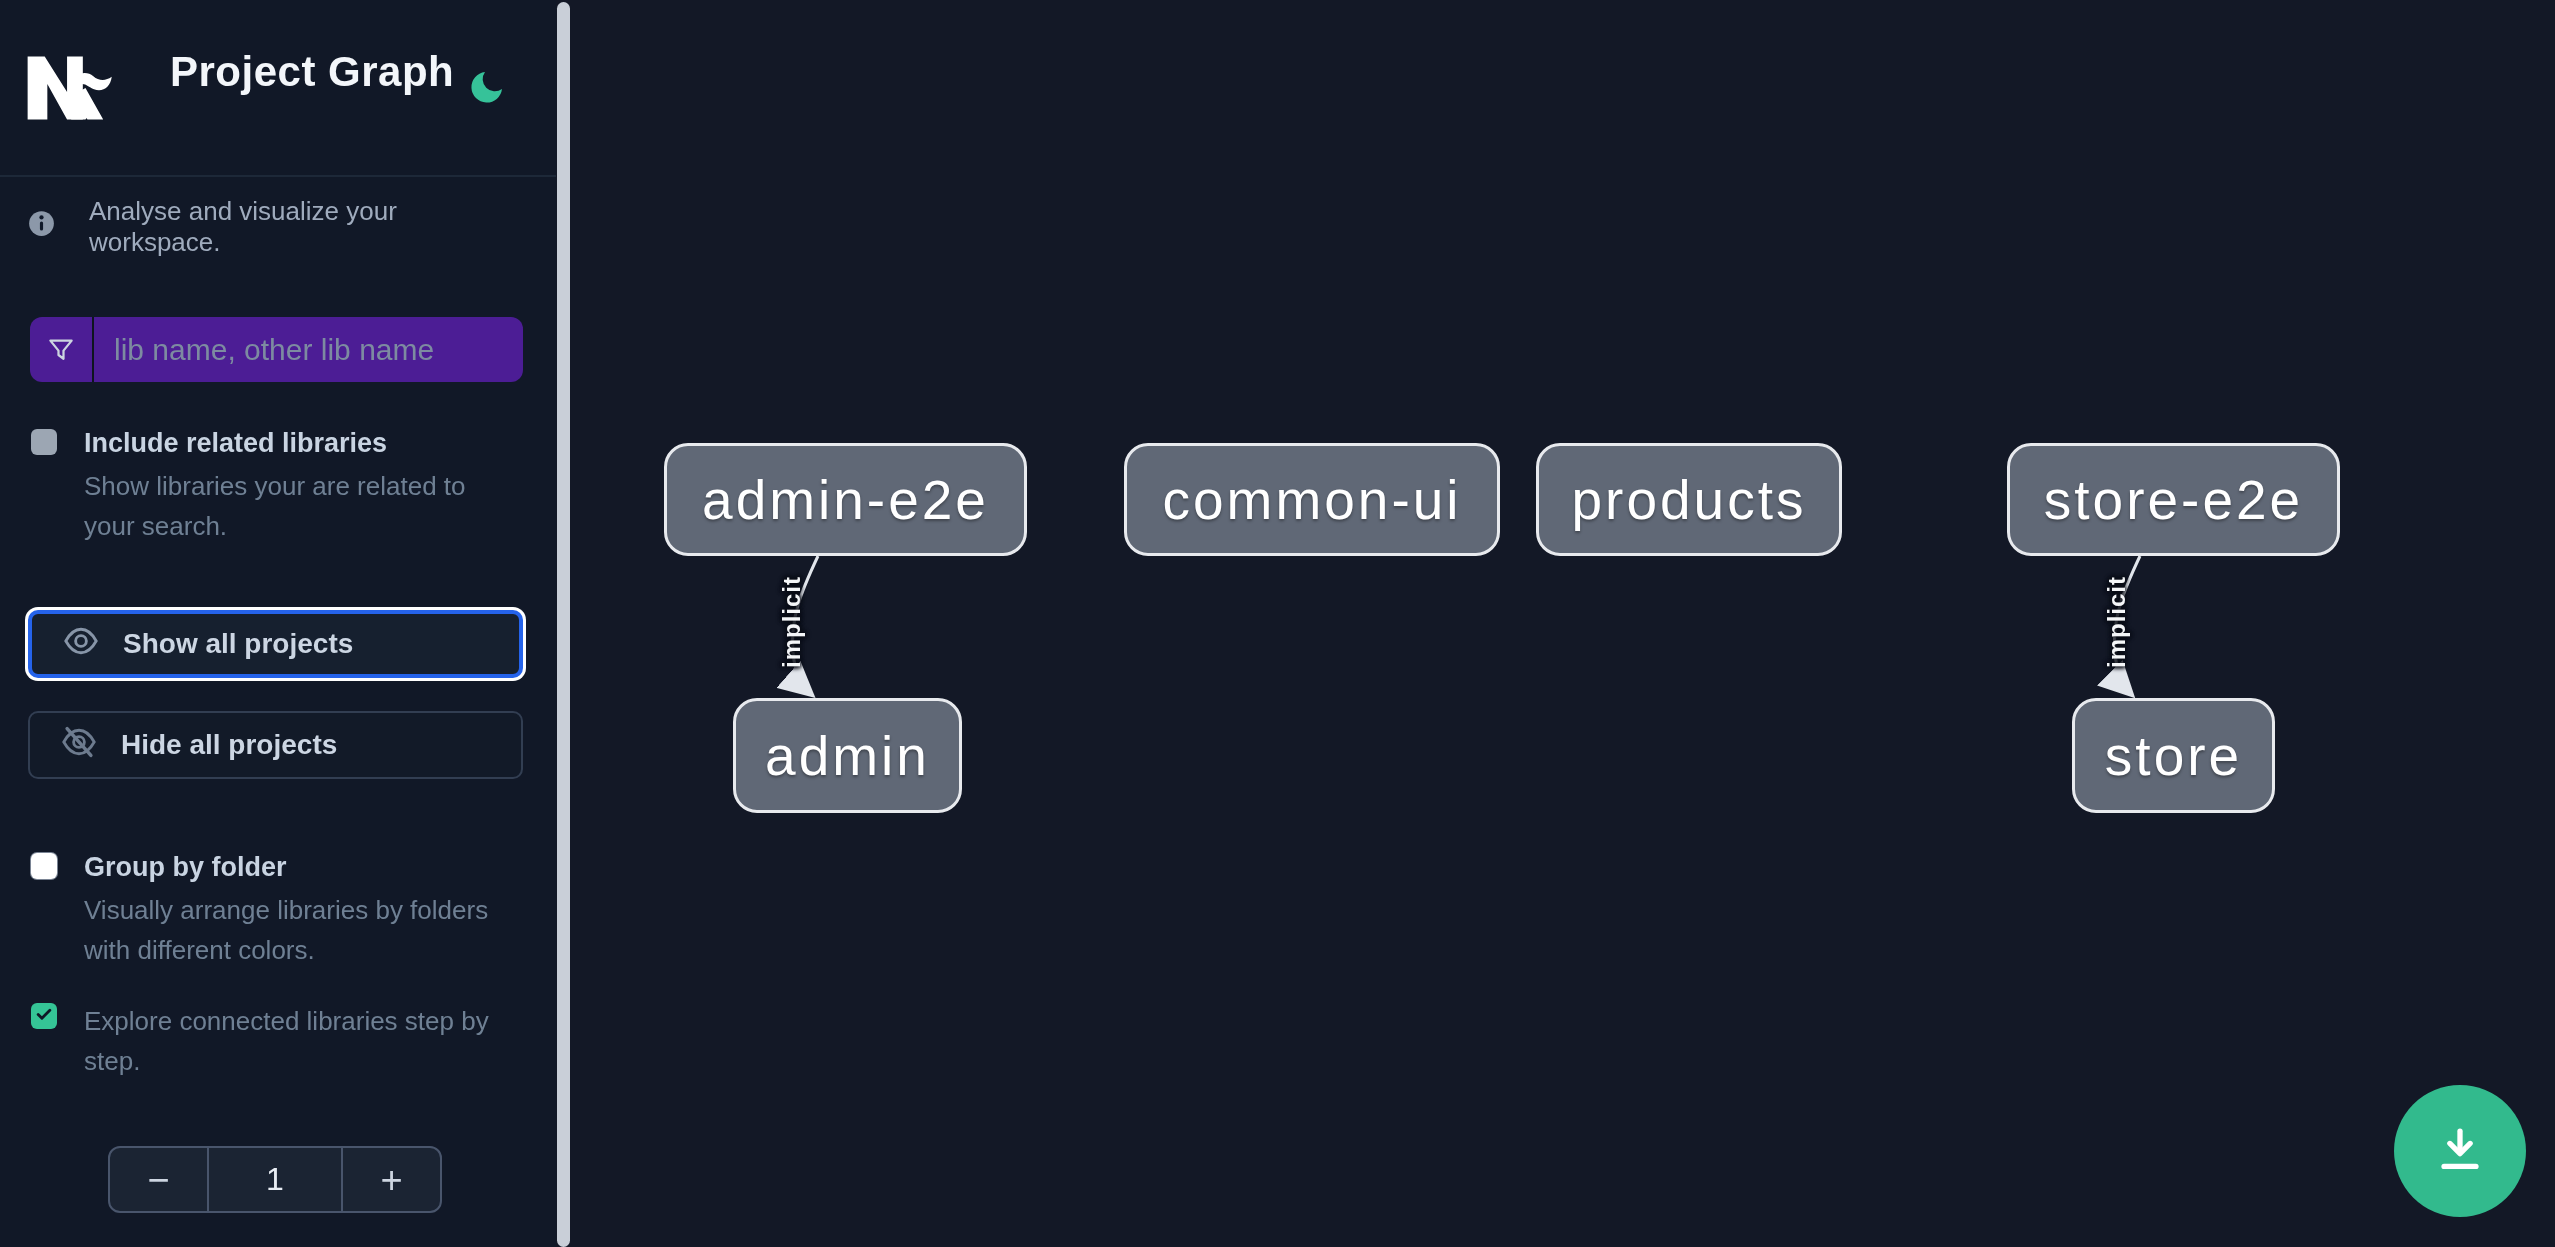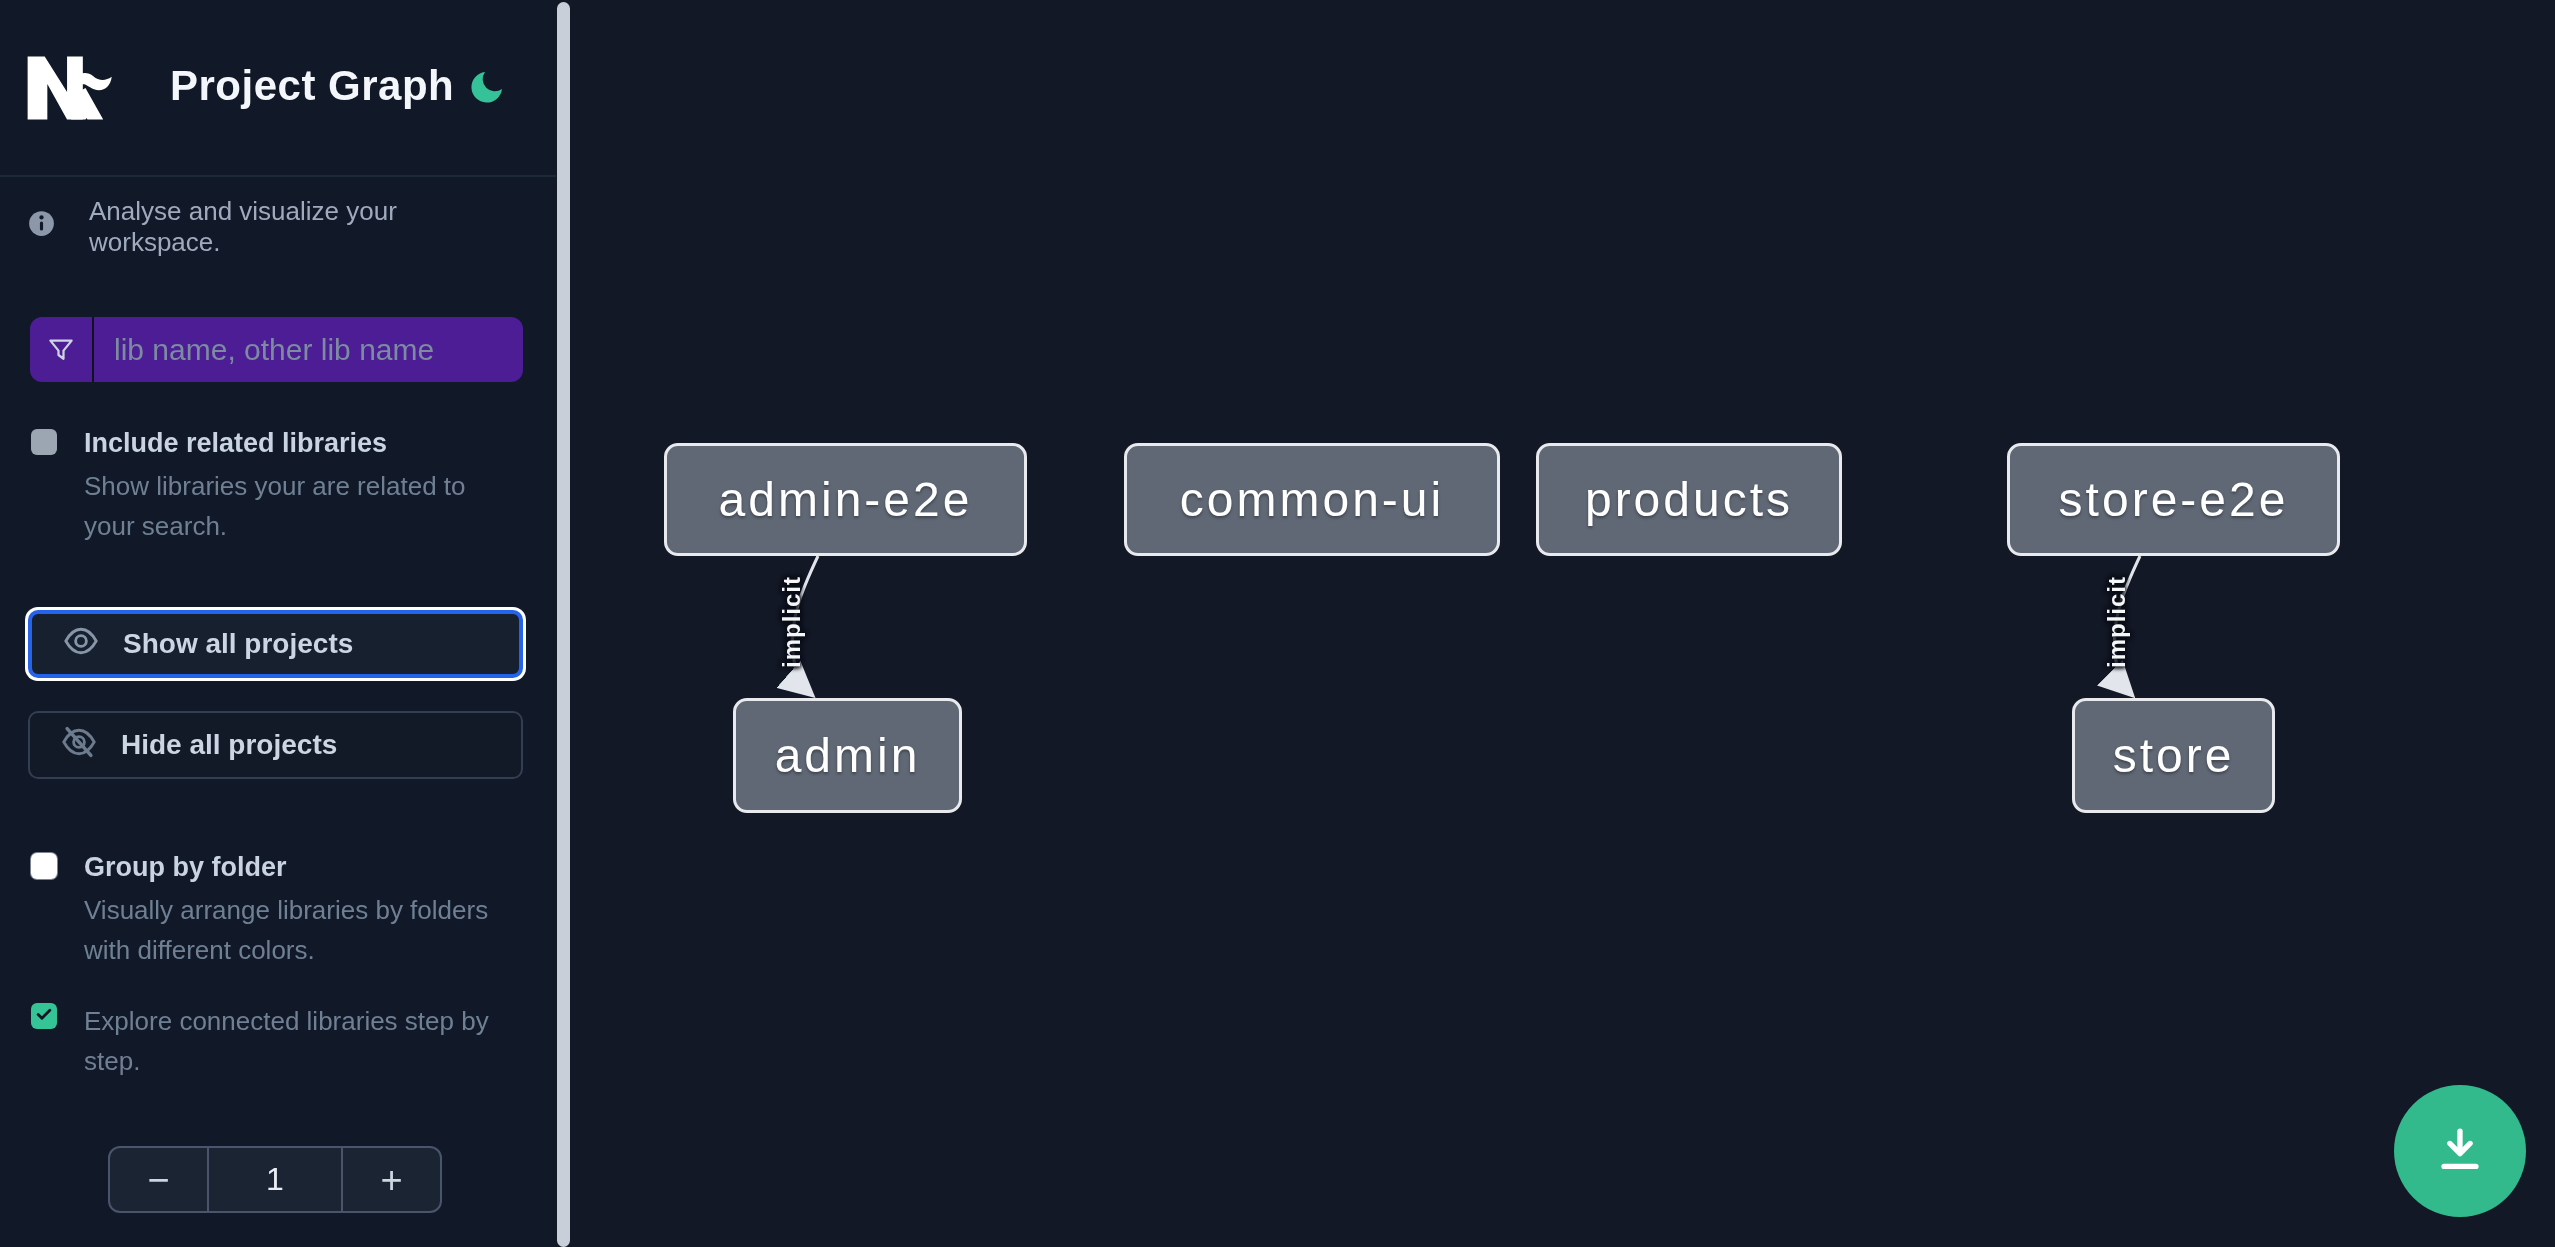--- a/index.html
+++ b/index.html
@@ -5,21 +5,21 @@
   * { margin:0; padding:0; box-sizing:border-box; }
   html,body { width:2555px; height:1247px; overflow:hidden; background:#131826;
               font-family:"Liberation Sans", sans-serif; }
   .app { position:relative; width:2555px; height:1247px; background:#131826; }
 
   
   .sidebar { position:absolute; left:0; top:0; width:556px; height:1247px; background:#111827; }
   .sb-header { position:absolute; left:0; top:0; width:556px; height:177px;
                border-bottom:2px solid #1d2838; }
   .logo { position:absolute; left:25px; top:55px; width:92px; height:66px; }
-  .app-title { position:absolute; left:170px; top:62px; font-size:42px; font-weight:600;
+  .app-title { position:absolute; left:170px; top:48px; font-size:42px; font-weight:600;
                color:#f3f6fa; letter-spacing:0.5px; white-space:nowrap; }
   .theme-btn { position:absolute; left:463px; top:64px; width:48px; height:48px;
                background:transparent; border:none; cursor:pointer; }
 
   .info-row { position:absolute; left:28px; top:196px; width:505px; display:flex;
               align-items:center; gap:34px; font-size:26px; color:#9fabbd; }
 
   .search-box { position:absolute; left:30px; top:317px; width:493px; height:65px;
                 background:#4c1d95; border-radius:12px; display:flex; align-items:stretch; overflow:hidden; }
   .funnel-cell { width:64px; display:flex; align-items:center; justify-content:center;
@@ -57,23 +57,23 @@
                 color:#e8edf4; font-family:inherit; font-size:32px; text-align:center; }
 
   
   .sb-scrollbar { position:absolute; left:556px; top:0; width:15px; height:1247px; background:#131826; }
   .sb-thumb { position:absolute; left:1px; top:2px; width:13px; height:1245px; border-radius:7px;
               background:#c9cfd8; cursor:pointer; }
 
   
   .canvas { position:absolute; left:571px; top:0; width:1984px; height:1247px; background:#131826; }
   .edge-layer { position:absolute; left:0; top:0; width:2555px; height:1247px; pointer-events:none; }
-  .node { position:absolute; background:#606876; border:3px solid #e8eaee; border-radius:14px;
+  .node { position:absolute; background:#606876; border:3px solid #e8eaee; border-radius:24px;
           color:#ffffff; display:flex; align-items:center; justify-content:center;
-          font-size:48px; letter-spacing:3px; cursor:pointer; white-space:nowrap;
+          font-size:55px; letter-spacing:3px; cursor:pointer; white-space:nowrap;
           text-shadow:0 2px 3px rgba(0,0,0,0.35); }
   .node-admin-e2e { left:664px;  top:443px; width:363px; height:113px; }
   .node-common-ui { left:1124px; top:443px; width:376px; height:113px; }
   .node-products  { left:1536px; top:443px; width:306px; height:113px; }
   .node-store-e2e { left:2007px; top:443px; width:333px; height:113px; }
   .node-admin     { left:733px;  top:698px; width:229px; height:115px; }
   .node-store     { left:2072px; top:698px; width:203px; height:115px; }
 
   .edge-label { position:absolute; transform:translate(-50%,-50%) rotate(-90deg);
                 font-size:24px; font-weight:600; color:#f4f6f8; letter-spacing:1px;

